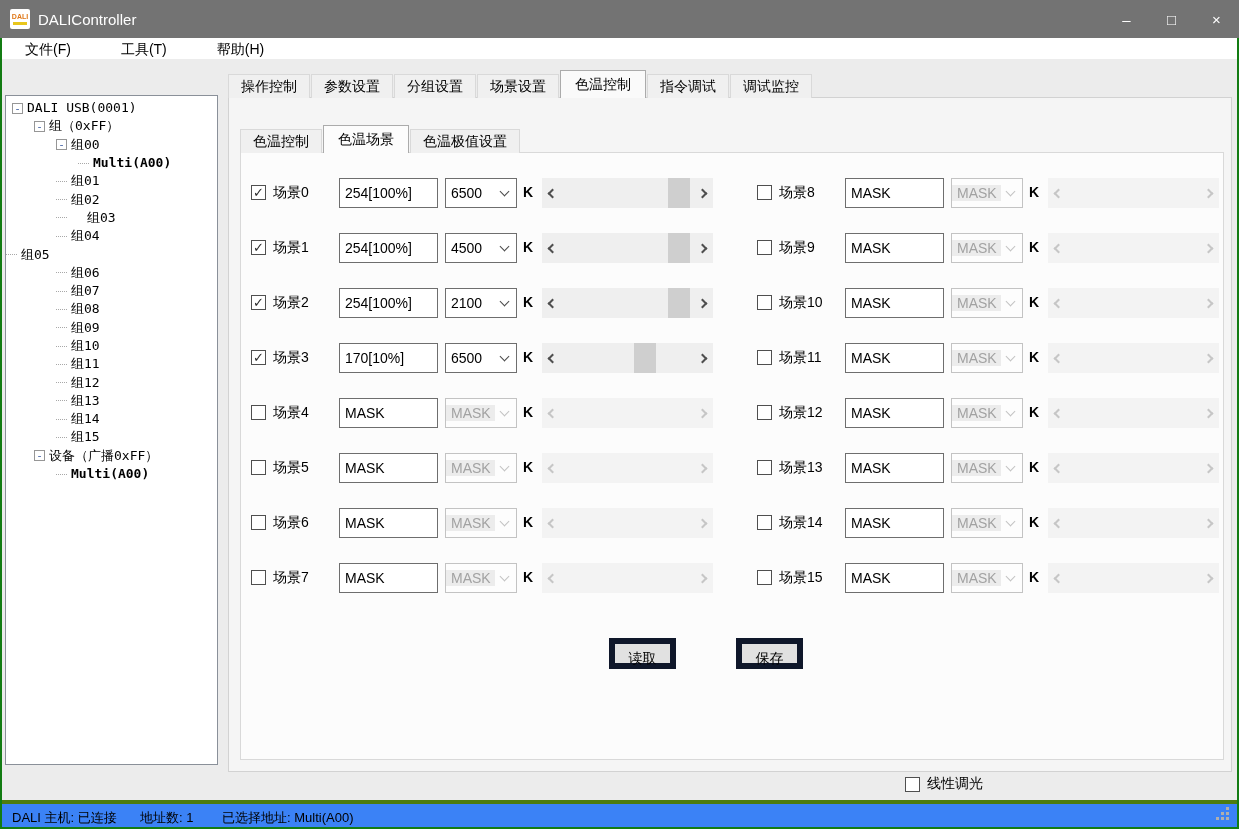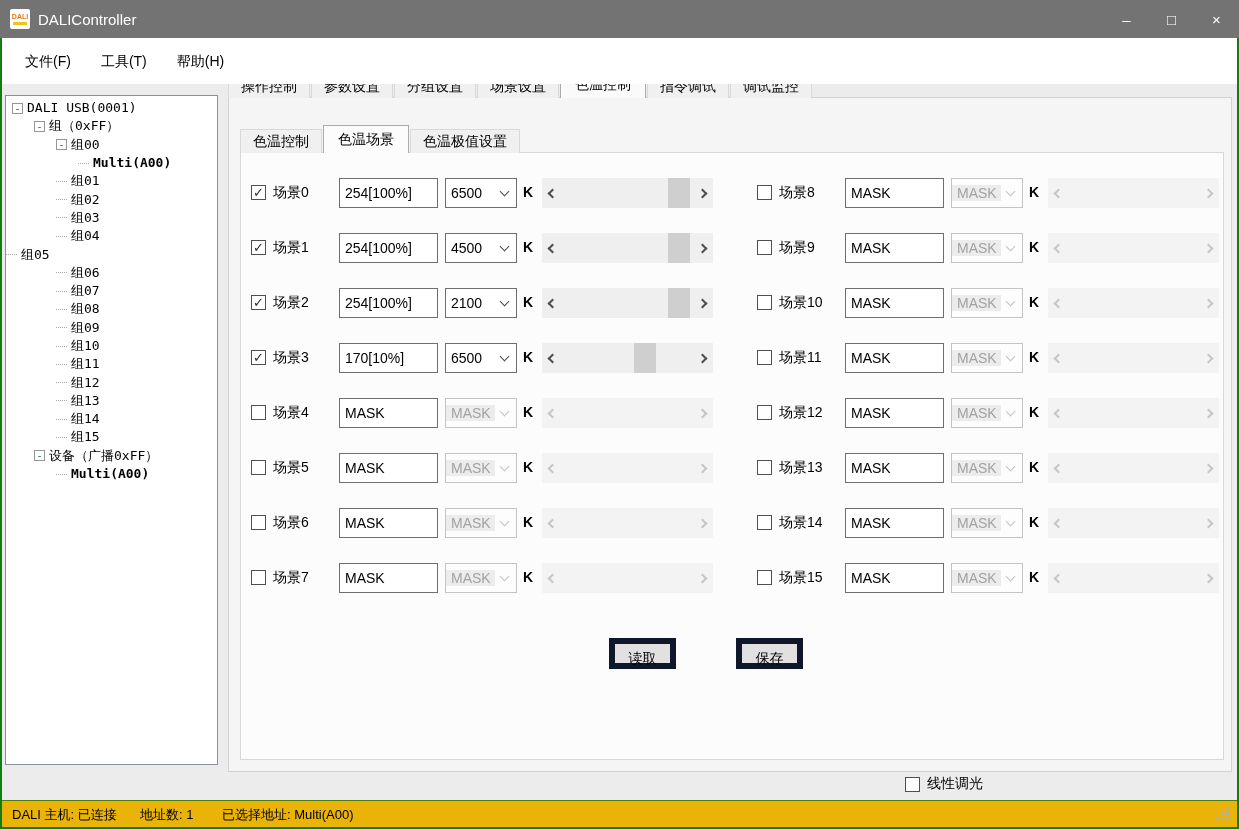--- a/index.html
+++ b/index.html
@@ -13,21 +13,21 @@
   .edge.bottom{ left:0; right:0; bottom:0; height:2px; }
 
   .titlebar { position:absolute; left:0; top:0; width:1239px; height:38px; background:#737373; display:flex; align-items:center; z-index:60; }
   .appicon { width:20px; height:20px; background:#fff; margin:0 8px 0 10px; border-radius:2px; display:flex; flex-direction:column; align-items:center; justify-content:center; }
   .appicon .dali { font-size:7px; font-weight:bold; color:#e07818; letter-spacing:0; line-height:7px; }
   .appicon .bar { width:14px; height:3px; background:#e8c61c; margin-top:2px; }
   .title { color:#fff; font-size:15px; }
   .wincontrols { margin-left:auto; display:flex; height:38px; }
   .winbtn { width:45px; height:38px; display:flex; align-items:center; justify-content:center; color:#fff; font-size:15px; }
 
-  .menubar { position:absolute; left:2px; top:38px; width:1235px; height:46px; background:#ffffff; display:flex; align-items:center; z-index:40; }
+  .menubar { position:absolute; left:2px; top:38px; width:1235px; height:21px; background:#ffffff; display:flex; align-items:center; z-index:40;gap:20px; }
   .menu-item { font-size:14px; padding:0 15px; height:32px; line-height:32px; }
   .menu-item:first-child { margin-left:8px; }
 
   .formbg { position:absolute; left:2px; top:70px; width:1235px; height:730px; background:#ececec; }
 
   
   .treepanel { position:absolute; left:5px; top:95px; width:213px; height:670px; background:#fff; border:1px solid #8a9099; overflow:hidden; z-index:10; padding-top:3px; }
   .tree-item { display:flex; align-items:center; height:18.3px; font-family:"DejaVu Sans Mono",monospace; font-size:13px; white-space:nowrap; }
   .tree-item.bold .tlabel { font-weight:bold; }
   .expander { width:11px; height:11px; border:1px solid #969696; background:#fff; color:#4a68a8; font-size:11px; line-height:9px; text-align:center; margin-right:4px; flex:0 0 auto; }
@@ -75,21 +75,21 @@
   .btn { position:absolute; width:67px; height:31px; background:#e1e1e1; border:6px solid #0f172a; font-size:14px; text-align:center; line-height:29px; }
   .btn.read { left:368px; top:485px; }
   .btn.save { left:495px; top:485px; }
 
   
   .lineardim { position:absolute; left:905px; top:775px; display:flex; align-items:center; z-index:12; }
   .lineardim .cb2 { width:15px; height:15px; border:1px solid #4f4f4f; background:#fff; margin-right:7px; }
   .lineardim .lbl { font-size:14px; }
 
   
-  .statusbar { position:absolute; left:2px; top:800px; width:1235px; height:27px; background:#eab308; border-top:1px solid #4d7c0f; z-index:30; }
+  .statusbar { position:absolute; left:2px; top:800px; width:1235px; height:27px; background:#3b82f6; border-top:4px solid #4d7c0f; z-index:30; }
   .status-item { position:absolute; top:5px; font-size:13px; }
   .st1 { left:10px; } .st2 { left:138px; } .st3 { left:220px; }
   .grip { position:absolute; right:8px; bottom:7px; width:3px; height:3px; background:#afafaf;
           box-shadow:-5px 0 #afafaf, -10px 0 #afafaf, 0 -5px #afafaf, -5px -5px #afafaf, 0 -10px #afafaf; }
 </style>
 </head>
 <body>
 
 <div class="edge left"></div>
 <div class="edge right"></div>
@@ -140,21 +140,21 @@
     <div class="tree-item" style="padding-left: 50px;">
     <span class="stub"></span>
 
     <span class="tlabel">组01</span>
   </div>
     <div class="tree-item" style="padding-left: 50px;">
     <span class="stub"></span>
 
     <span class="tlabel">组02</span>
   </div>
-    <div class="tree-item" style="padding-left: 50px;">
+    <div class="tree-item" style="padding-left: 50px; gap: 16px;">
     <span class="stub"></span>
 
     <span class="tlabel">组03</span>
   </div>
     <div class="tree-item" style="padding-left: 50px;">
     <span class="stub"></span>
 
     <span class="tlabel">组04</span>
   </div>
     <div class="tree-item" style="">

